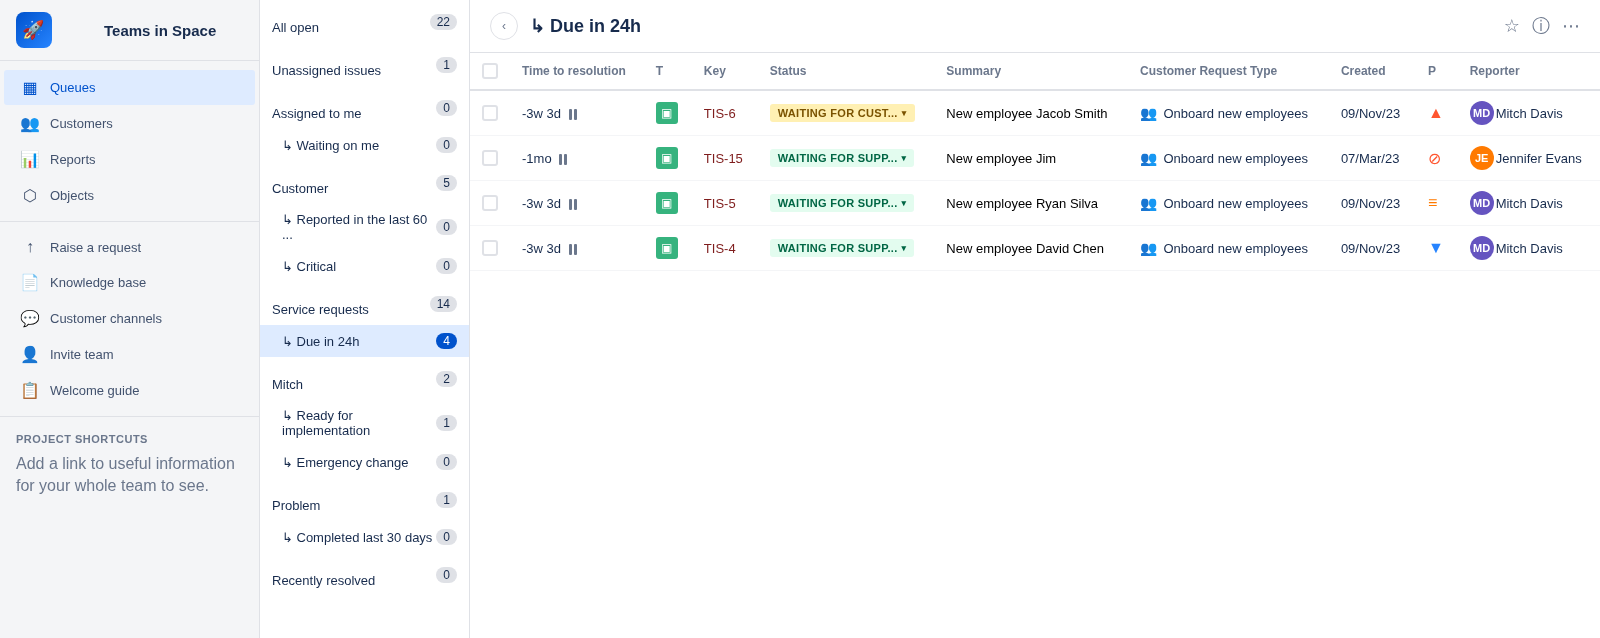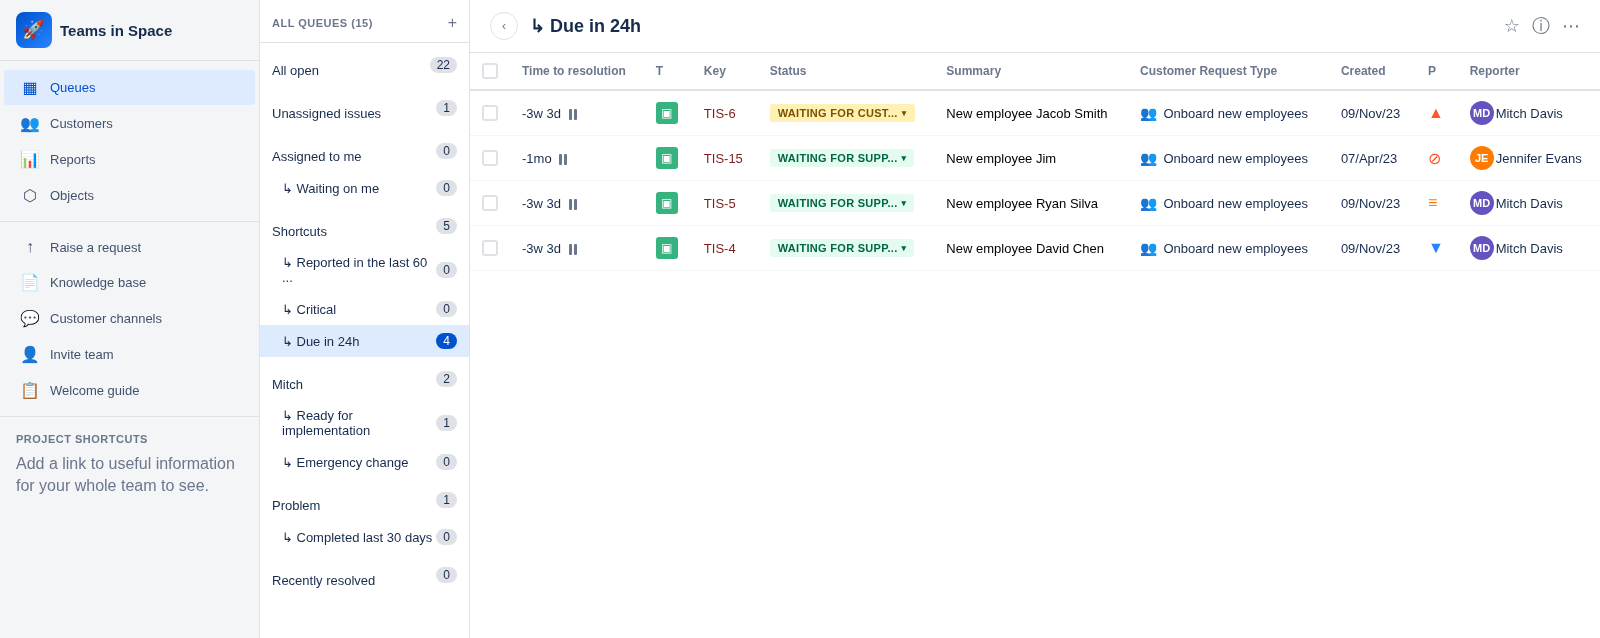--- a/index.html
+++ b/index.html
@@ -30,20 +30,21 @@
       border-radius: 8px;
       display: flex;
       align-items: center;
       justify-content: center;
       font-size: 18px;
     }
     .logo-text {
       font-size: 15px;
       font-weight: 600;
       color: #172b4d;
+      margin-left: 44px;
     }
     .sidebar-nav {
       padding: 8px 0;
     }
     .nav-item {
       display: flex;
       align-items: center;
       gap: 10px;
       padding: 8px 16px;
       cursor: pointer;
@@ -346,52 +347,52 @@
       </div>
 
     <hr class="nav-divider">
 
     <div class="sidebar-section-label">Project Shortcuts</div>
     <div class="sidebar-shortcut-text">Add a link to useful information for your whole team to see.</div>
   </nav>
 </aside>
 
 <div class="queue-panel">
-  <div class="queue-header">
-    <span class="queue-title">ALL QUEUES (15)</span>
-    <span class="queue-add-btn">+</span>
-  </div>
   <div id="queue-items-container">
       <div class="queue-item">
     <span class="queue-item-label">All open</span>
     <span class="queue-badge">22</span>
   </div>
       <div class="queue-item">
     <span class="queue-item-label">Unassigned issues</span>
     <span class="queue-badge">1</span>
   </div>
       <div class="queue-item">
     <span class="queue-item-label">Assigned to me</span>
     <span class="queue-badge">0</span>
   </div>
       <div class="queue-item">
     <span class="queue-item-sub">↳ Waiting on me</span>
     <span class="queue-badge">0</span>
   </div>
       <div class="queue-item">
-    <span class="queue-item-label">Shortcuts</span>
+    <span class="queue-item-label">Customer</span>
     <span class="queue-badge">5</span>
   </div>
       <div class="queue-item">
     <span class="queue-item-sub">↳ Reported in the last 60 ...</span>
     <span class="queue-badge">0</span>
   </div>
       <div class="queue-item">
     <span class="queue-item-sub">↳ Critical</span>
     <span class="queue-badge">0</span>
+  </div>
+      <div class="queue-item">
+    <span class="queue-item-label">Service requests</span>
+    <span class="queue-badge">14</span>
   </div>
       <div class="queue-item active">
     <span class="queue-item-sub">↳ Due in 24h</span>
     <span class="queue-badge blue">4</span>
   </div>
       <div class="queue-item">
     <span class="queue-item-label">Mitch</span>
     <span class="queue-badge">2</span>
   </div>
       <div class="queue-item">
@@ -520,21 +521,21 @@
     <td>
       <span class="summary-text">New employee Jim</span>
     </td>
     <td>
       <div class="crt-cell">
         <span class="crt-icon">👥</span>
         <span>Onboard new employees</span>
       </div>
     </td>
     <td>
-      <span>07/Apr/23</span>
+      <span>07/Mar/23</span>
     </td>
     <td>
       <span style="color:#ff5630;font-size:16px;">⊘</span>
     </td>
     <td>
       <div class="reporter-cell">
         <div class="avatar" style="background:#ff7a00">JE</div>
         <span class="reporter-name">Jennifer Evans</span>
       </div>
     </td>

